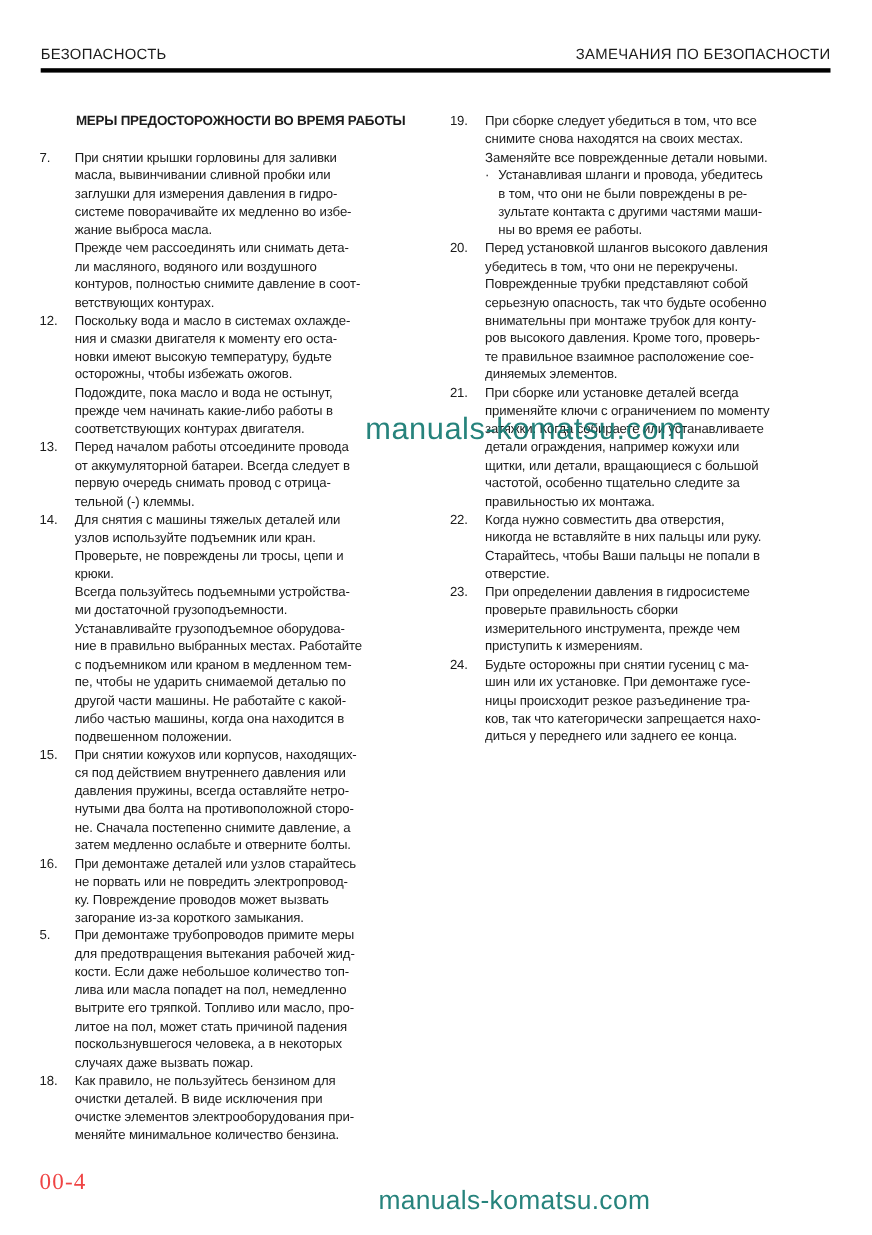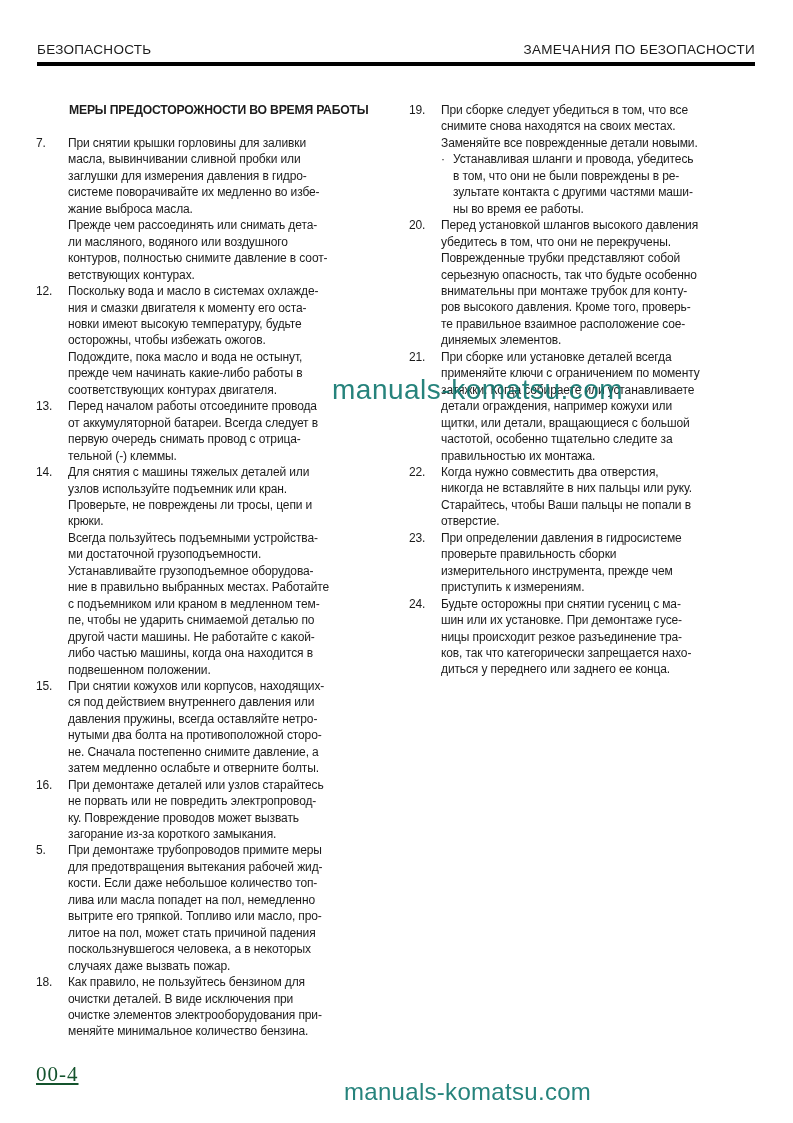--- a/index.html
+++ b/index.html
@@ -28,21 +28,21 @@
   .bullet-marker { flex:0 0 12px; width:12px; }
   .bullet-text { white-space:pre-line; flex:1; }
   .watermark {
     position:absolute; font-family:Liberation Sans, sans-serif; color:#0f766e;
     opacity:0.9; white-space:nowrap; z-index:4; line-height:1;
   }
   .wm-mid { left:332px; top:376px; font-size:28px; letter-spacing:0.5px; }
   .wm-bottom { left:344px; top:1080px; font-size:24px; letter-spacing:0.3px; }
   .page-number {
     position:absolute; left:36px; top:1062px; font-family:"Liberation Serif", serif;
-    font-size:21px; color:#14532d; letter-spacing:1px;text-decoration:underline;
+    font-size:21px; color:#ef4444; letter-spacing:1px;
   }
 </style>
 </head>
 <body>
 
 <div class="page">
 
   <div class="header">
     <span>БЕЗОПАСНОСТЬ</span>
     <span>ЗАМЕЧАНИЯ ПО БЕЗОПАСНОСТИ</span>

